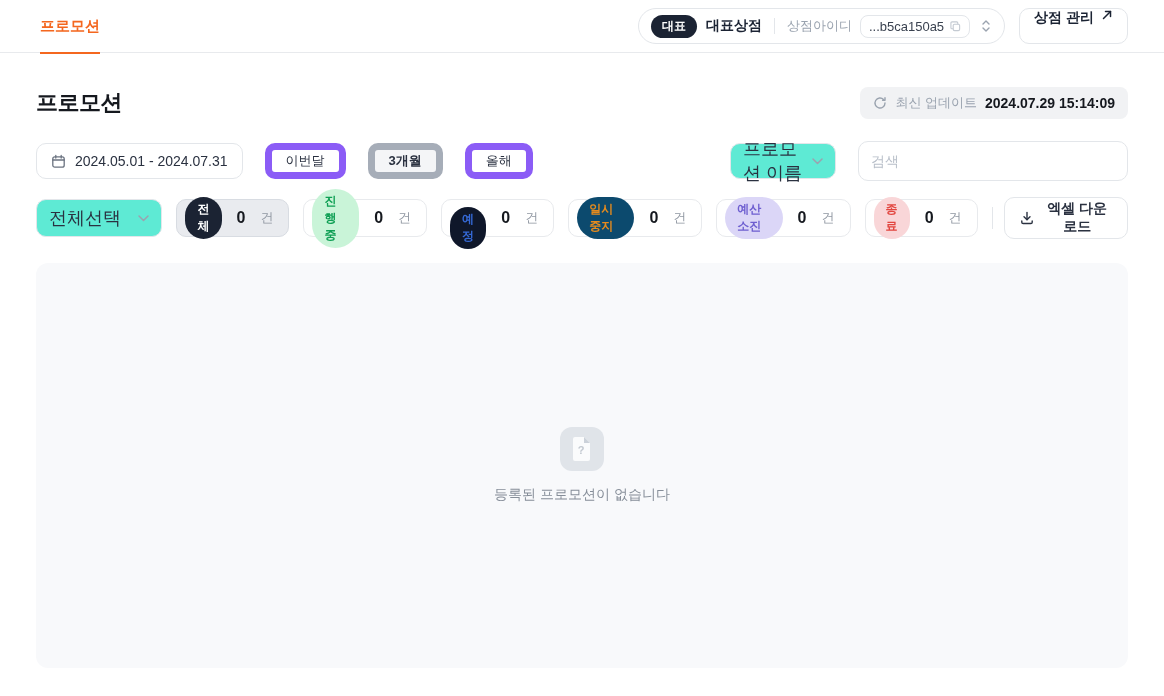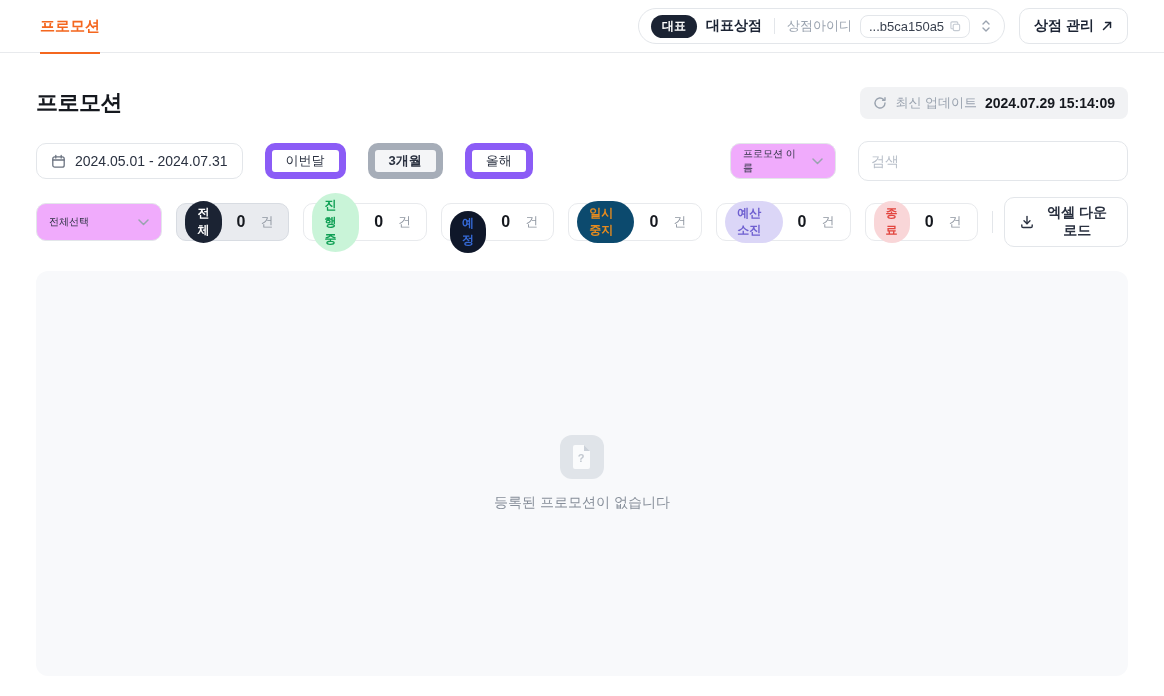--- a/index.html
+++ b/index.html
@@ -17,21 +17,21 @@
   .store-group { display:flex; align-items:center; height:36px; border:1px solid #E3E6EA;
     border-radius:18px; padding:0 12px; background:#fff; }
   .badge-dark { background:#1B2333; color:#fff; font-size:12px; font-weight:700;
     padding:3px 11px; border-radius:999px; margin-right:9px; }
   .store-name { font-size:14px; font-weight:700; color:#1B2333; }
   .vdiv { width:1px; height:16px; background:#E3E6EA; margin:0 12px; }
   .store-id-label { font-size:13px; color:#9AA3AF; margin-right:8px; }
   .store-id-pill { display:flex; align-items:center; gap:6px; border:1px solid #E3E6EA;
     border-radius:8px; padding:3px 8px; font-size:13px; color:#3A4250; background:#fff; }
   .updown { margin-left:10px; display:flex; }
-  .btn-outline { display:flex; align-items:center; gap:7px; height:36px; padding:0 14px;
+  .btn-outline { display:flex; align-items:flex-start; gap:7px; height:36px; padding:0 14px;
     border:1px solid #E3E6EA; border-radius:10px; background:#fff; font-size:14px;
     font-weight:700; color:#1B2333; cursor:pointer; }
 
   
   .main { padding:0 36px; }
   .title-row { margin-top:34px; display:flex; align-items:center; justify-content:space-between; }
   .page-title { font-size:22px; font-weight:800; color:#15181E; letter-spacing:-0.5px; }
   .update-pill { display:flex; align-items:center; gap:8px; background:#F1F2F4;
     border-radius:8px; height:32px; padding:0 13px; }
   .update-label { font-size:13px; color:#9AA3AF; }
@@ -39,21 +39,21 @@
 
   .filter-row1 { margin-top:22px; display:flex; align-items:center; gap:22px; }
   .date-field { display:flex; align-items:center; gap:9px; height:36px; padding:0 14px;
     border:1px solid #E3E6EA; border-radius:10px; font-size:14px; color:#2A3140; cursor:pointer; background:#fff; }
   .chip-btn { height:36px; padding:0 14px; border:7px solid #8b5cf6; border-radius:10px;
     background:#fff; font-size:13px; color:#2A3140; cursor:pointer; font-family:inherit; }
   .chip-btn.selected { border-color:#A6ADB8; background:#F4F5F7; font-weight:700; }
   .spacer { flex:1; }
   .select-box { display:flex; align-items:center; justify-content:space-between; gap:10px;
     height:36px; padding:0 12px; border:1px solid #E3E6EA; border-radius:10px;
-    font-size:10px; color:#2A3140; background:#f0abfc; cursor:pointer; }
+    font-size:18px; color:#2A3140; background:#5eead4; cursor:pointer; }
   .search-input { height:40px; width:270px; border:1px solid #E3E6EA; border-radius:10px;
     padding:9px 12px; font-size:14px; color:#be185d; font-family:inherit; outline:none; }
   .search-input::placeholder { color:#B8BFC9; }
   .add-wrap { position:relative; }
   .add-highlight { position:absolute; inset:-7px; border:4px solid #E03614;
     border-radius:6px; pointer-events:none; }
   .add-btn { display:flex; align-items:center; gap:9px; height:37px; padding:0 17px;
     background:#F4671F; border:none; border-radius:8px; color:#fff; font-size:14px;
     font-weight:700; font-family:inherit; cursor:pointer; }
 
@@ -66,21 +66,21 @@
   .pill-dark   { background:#1B2333; color:#fff; }
   .pill-green  { background:#C9F4D8; color:#0E9F54; }
   .pill-blue   { background:#0f172a; color:#3569D6;margin-top:20px; }
   .pill-orange { background:#0c4a6e; color:#E78B1D; }
   .pill-purple { background:#DBD6F7; color:#6E5FD0; }
   .pill-red    { background:#F9D6D8; color:#E2453F; }
   .stat-count { font-size:16px; font-weight:700; color:#15181E; }
   .stat-unit { font-size:13px; color:#8F96A1; }
   .row2-right { margin-left:auto; display:flex; align-items:center; gap:12px; }
   .vdiv-tall { width:1px; height:22px; background:#E3E6EA; }
-  .excel-btn { display:flex; align-items:center; gap:8px; height:50px; padding:0 15px;
+  .excel-btn { display:flex; align-items:center; gap:8px; height:42px; padding:0 15px;
     border:1px solid #E3E6EA; border-radius:10px; background:#fff; font-size:14px;
     font-weight:600; color:#2A3140; font-family:inherit; cursor:pointer; }
 
   .empty-panel { margin-top:24px; height:405px; background:#F8F9FB; border-radius:12px;
     display:flex; flex-direction:column; align-items:center; justify-content:center; gap:15px; }
   .empty-icon { width:44px; height:44px; border-radius:12px; background:#E0E4E9;
     display:flex; align-items:center; justify-content:center; }
   .empty-msg { font-size:14px; color:#868E99; }
 
   svg { display:block; }

